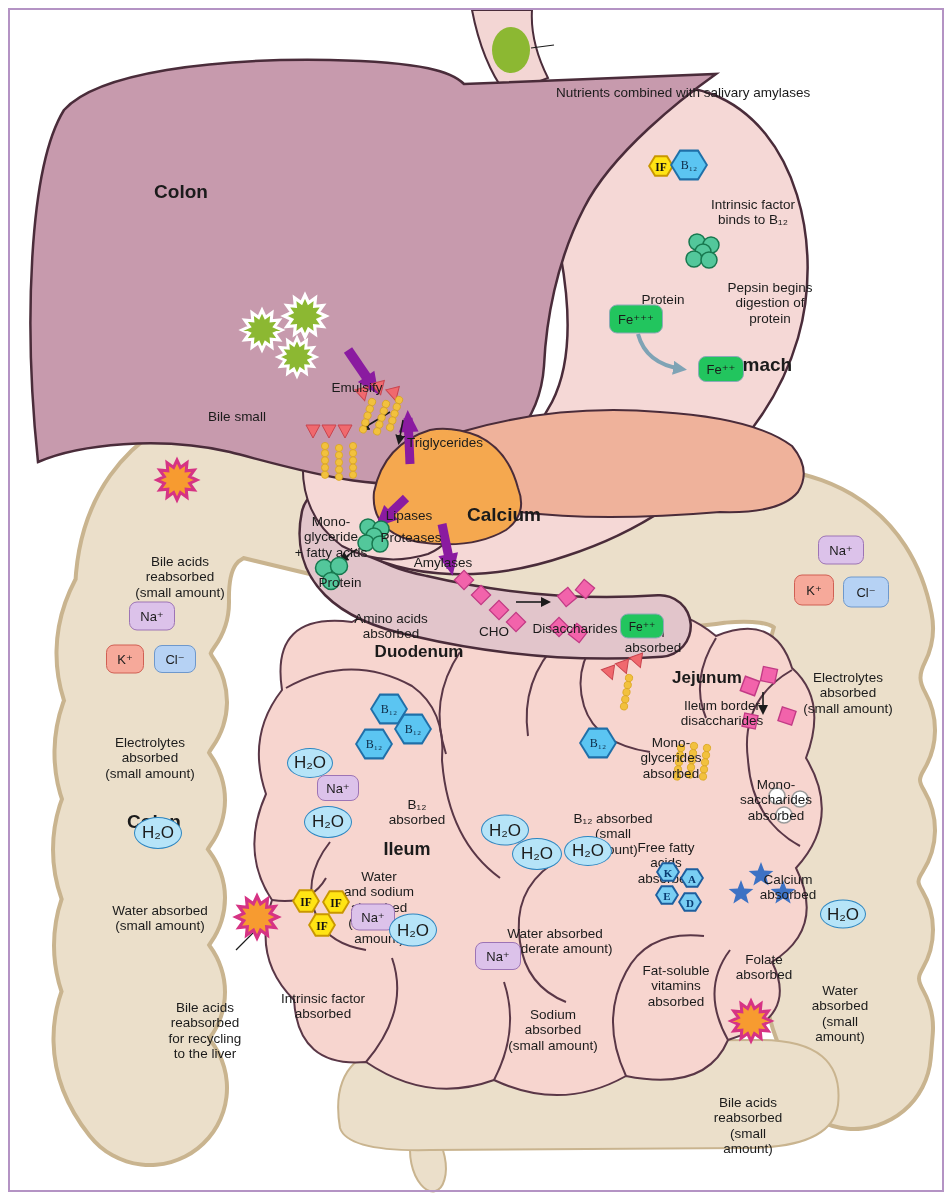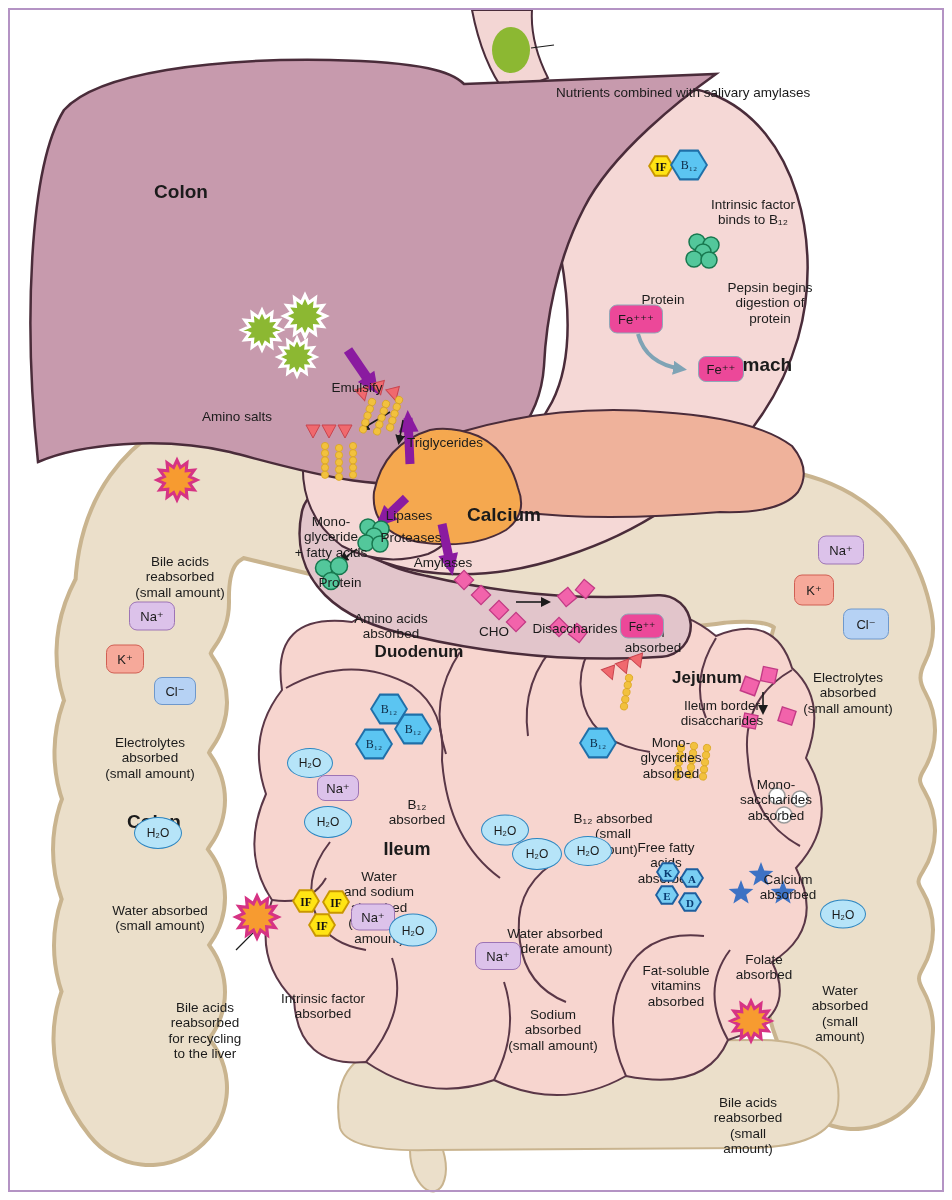--- a/index.html
+++ b/index.html
@@ -7,25 +7,25 @@
          font-family:"Liberation Sans","DejaVu Sans",sans-serif;}
   #frame{position:absolute;inset:8px;border:2px solid #b493c4;pointer-events:none;}
   #art{position:absolute;left:0;top:0;width:952px;height:1200px;}
   .lbl{position:absolute;transform:translate(-50%,-50%);font-size:13.5px;line-height:1.14;
        color:#1b1b1b;text-align:center;white-space:pre-line;margin-top:48px;}
   .left{transform:translate(0,-50%);text-align:left;}
   .org{font-weight:bold;font-size:19px;}
   .orgm{font-weight:bold;font-size:17px;}
   .badge{position:absolute;transform:translate(-50%,-50%);display:flex;align-items:center;
          justify-content:center;font-size:13px;color:#1b1b1b;border-radius:8px;border:1.6px solid;}
-  .bdg-fe{background:#ec4899;border-color:#8fa9b8;align-items:center;}
+  .bdg-fe{background:#22c55e;border-color:#8fa9b8;align-items:center;}
   .bdg-na{background:#dcc2ea;border-color:#9d74b5;}
   .bdg-k{background:#f6a99a;border-color:#d05f53;}
-  .bdg-cl{background:#b6d2f4;border-color:#6e98cc;margin-top:32px;}
-  .oval{border-radius:50%;background:#b6e4f8;border-color:#2e86c0;font-size:12px;}
+  .bdg-cl{background:#b6d2f4;border-color:#6e98cc;}
+  .oval{border-radius:50%;background:#b6e4f8;border-color:#2e86c0;font-size:17px;}
   .hex{position:absolute;transform:translate(-50%,-50%);
        clip-path:polygon(0 50%,25% 3%,75% 3%,100% 50%,75% 97%,25% 97%);}
   .hexin{position:absolute;inset:2.2px;display:flex;align-items:center;justify-content:center;
        clip-path:polygon(0 50%,25% 3%,75% 3%,100% 50%,75% 97%,25% 97%);font-size:12px;color:#0d2a45;font-family:Liberation Serif, serif;}
   .hexin.ifx{font-weight:bold;color:#111;font-size:11.5px;}
   .hexin.vit{font-weight:bold;color:#083b72;font-size:11px;}
 </style>
 </head>
 <body>
 
@@ -194,21 +194,21 @@
 
   <div class="lbl left" style="left:556px;top:45px">Nutrients combined with salivary amylases</div>
   <div class="lbl org" style="left:181px;top:144px">Colon</div>
   <div class="lbl" style="left:753px;top:164px">Intrinsic factor
 binds to B₁₂</div>
   <div class="lbl" style="left:663px;top:252px">Protein</div>
   <div class="lbl" style="left:770px;top:255px">Pepsin begins
 digestion of
 protein</div>
   <div class="lbl org" style="left:752px;top:317px">Stomach</div>
-  <div class="lbl" style="left:237px;top:369px">Amino salts</div>
+  <div class="lbl" style="left:237px;top:369px">Bile small</div>
   <div class="lbl" style="left:357px;top:340px">Emulsify</div>
   <div class="lbl left" style="left:407px;top:395px">Triglycerides</div>
   <div class="lbl" style="left:331px;top:489px">Mono-
 glyceride
 + fatty acids</div>
   <div class="lbl" style="left:409px;top:468px">Lipases</div>
   <div class="lbl" style="left:411px;top:490px">Proteases</div>
   <div class="lbl" style="left:443px;top:515px">Amylases</div>
   <div class="lbl org" style="left:504px;top:467px">Calcium</div>
   <div class="lbl" style="left:340px;top:535px">Protein</div>

